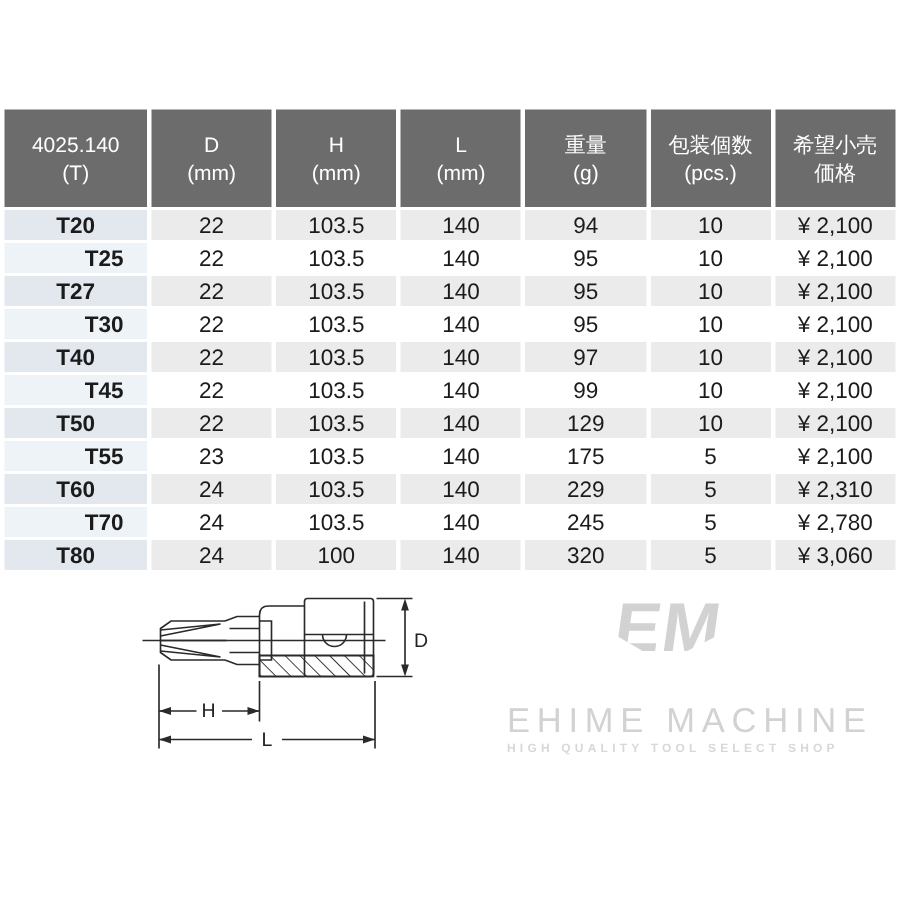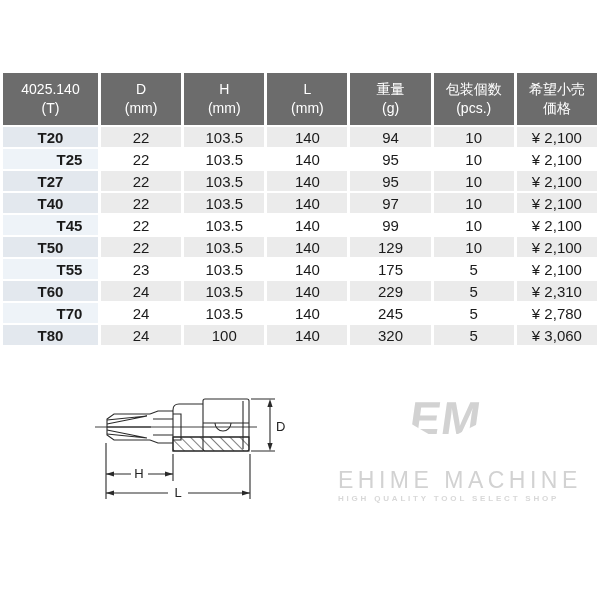--- a/index.html
+++ b/index.html
@@ -7,21 +7,21 @@
     width:600px;height:600px;background:#ffffff;position:relative;overflow:hidden;
     font-family:"Liberation Sans", sans-serif;
   }
   
   table.spec{
     position:absolute;left:0;top:71px;width:600px;
     border-collapse:separate;border-spacing:3px 2px;table-layout:fixed;
   }
   table.spec th{
     background:var(--header-bg,#6c6c6c);color:#fff;font-weight:normal;
-    font-size:14px;line-height:1.35;height:52px;text-align:center;
+    font-size:14px;line-height:1.35;height:65px;text-align:center;
     vertical-align:middle;padding:0;
   }
   table.spec td{
     font-size:15px;height:20px;text-align:center;vertical-align:middle;
     color:#1b1b1b;padding:0;white-space:nowrap;
   }
   table.spec tr.alt td{background:var(--row-alt,#ebebeb);}
   table.spec tr.alt td.model{background:var(--model-alt,#e3e8ee);margin-top:45px;}
   table.spec tr.plain td{background:#ffffff;}
   table.spec tr.plain td.model{background:var(--model-plain,#eef3f8);padding-left:38px;}
@@ -113,20 +113,29 @@
       </tr>
       <tr class="alt">
         <td class="model">T27</td>
         <td>22</td>
         <td>103.5</td>
         <td>140</td>
         <td>95</td>
         <td>10</td>
         <td>¥ 2,100</td>
       </tr>
+      <tr class="plain">
+        <td class="model">T30</td>
+        <td>22</td>
+        <td>103.5</td>
+        <td>140</td>
+        <td>95</td>
+        <td>10</td>
+        <td>¥ 2,100</td>
+      </tr>
       <tr class="alt">
         <td class="model">T40</td>
         <td>22</td>
         <td>103.5</td>
         <td>140</td>
         <td>97</td>
         <td>10</td>
         <td>¥ 2,100</td>
       </tr>
       <tr class="plain">

